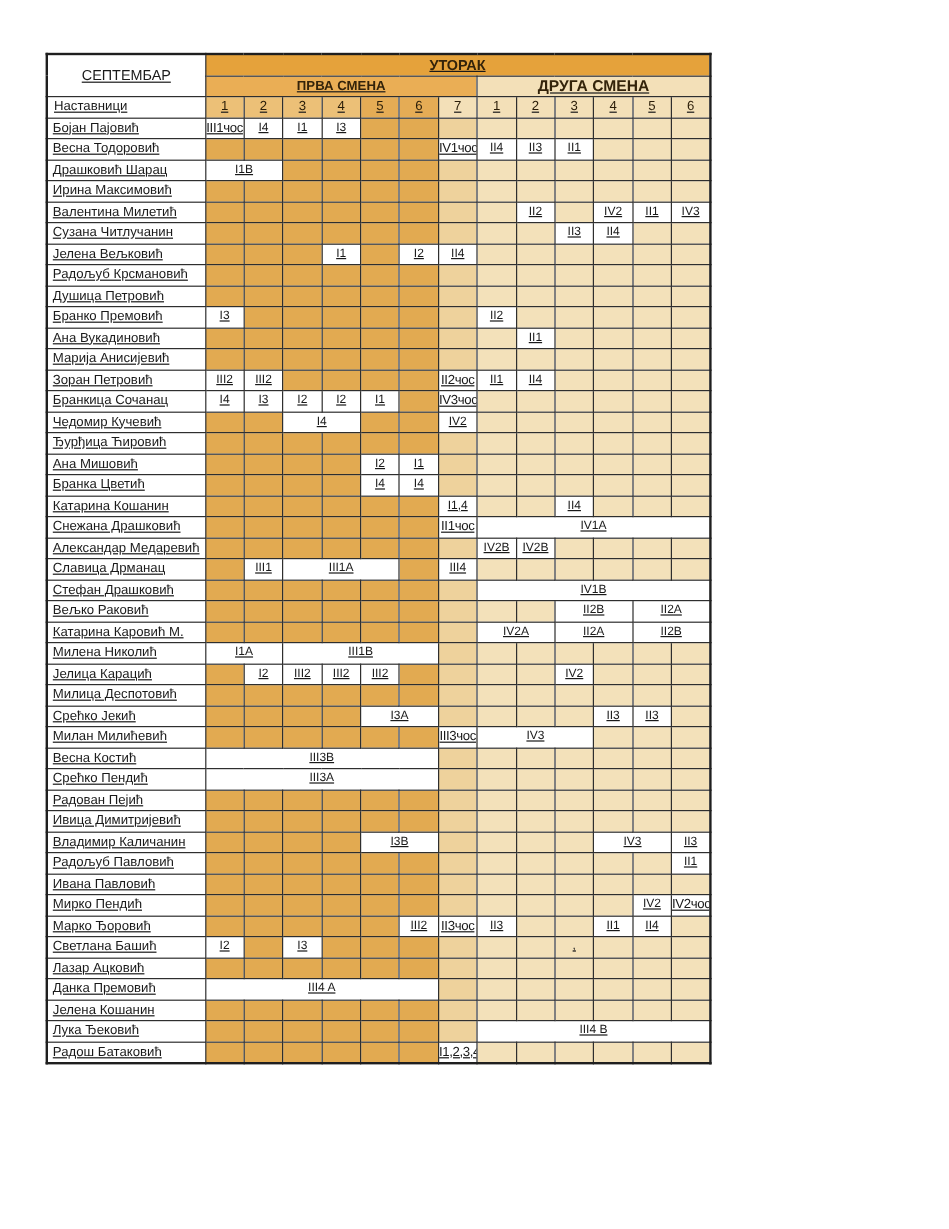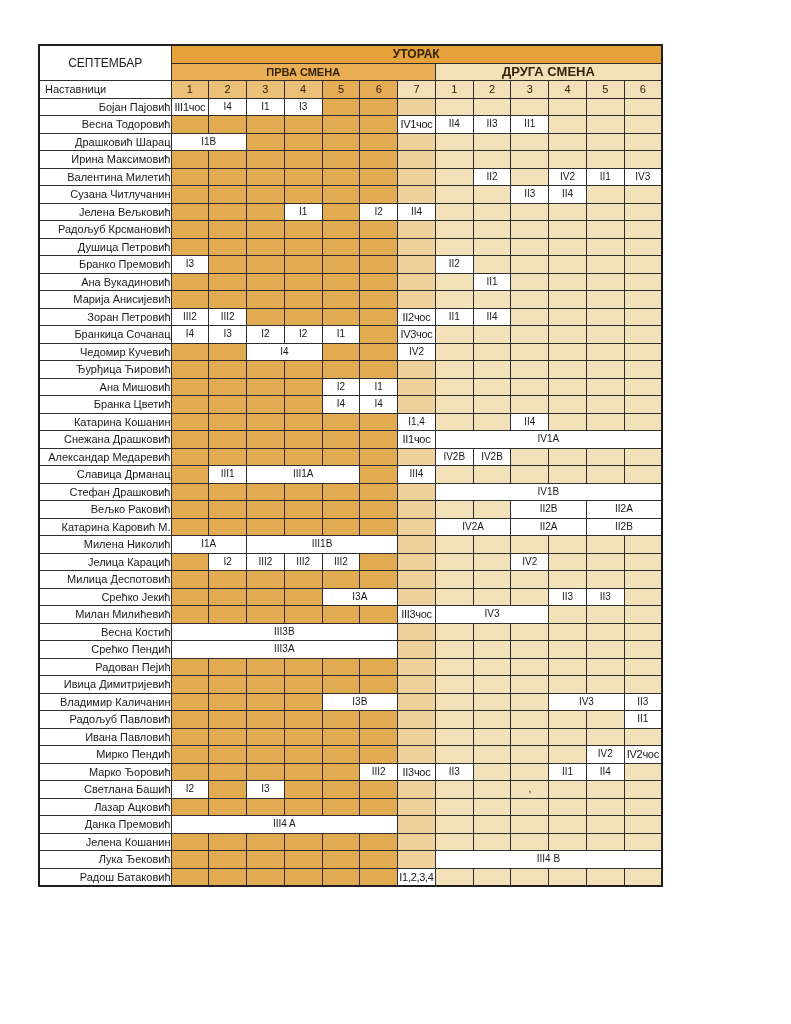--- a/index.html
+++ b/index.html
@@ -2,30 +2,31 @@
 <html style="--c-day: #E5A23B; --c-s1band: #EAAE55; --c-s2band: #F3E0B8; --c-h14: #ECC077; --c-h56: #E5AC55; --c-gold: #E2AA51; --c-tan: #EED29C; --c-cream: #F3E1BA;"><head>
 <meta charset="utf-8">
 <style>
   html,body{margin:0;padding:0;}
   body{
     width:791px;height:1024px;background:#ffffff;position:relative;
     font-family:"Liberation Sans", sans-serif;color:#1a1a1a;
   }
   .sheet{position:absolute;left:38px;top:44px;}
   table{
-    border-collapse:collapse;table-layout:fixed;width:625px;
+    border-collapse:collapse;table-layout:fixed;width:555px;
     border:2px solid #1f1f1f;
+    text-decoration:underline;
   }
   td{
     border:1px solid #2e2e2e;height:16.5px;padding:0;margin:0;
     text-align:center;vertical-align:middle;font-size:10px;line-height:16.5px;
     overflow:hidden;white-space:nowrap;
   }
   td.namecell{
-    text-align:right;padding-left:4px;background:#ffffff;font-size:11px;
+    text-align:left;padding-left:4px;background:#ffffff;font-size:11px;
   }
   td.sept{background:#ffffff;text-align:center;font-size:12px;}
   td.nast{background:#ffffff;text-align:left;padding-left:5px;font-size:11px;}
   .band-day{background:var(--c-day,#E5A23B);font-weight:bold;font-size:12px;color:#33230a;}
   .band-s1{background:var(--c-s1band,#EAAE55);font-weight:bold;font-size:11px;color:#33230a;}
   .band-s2{background:var(--c-s2band,#F3E0B8);font-weight:bold;font-size:13px;color:#33230a;}
   .h14{background:var(--c-h14,#ECC077);}
   .h56{background:var(--c-h56,#E5AC55);}
   .h2{background:var(--c-s2band,#F3E0B8);}
   td.hnum{font-size:11px;color:#2a1d08;}

